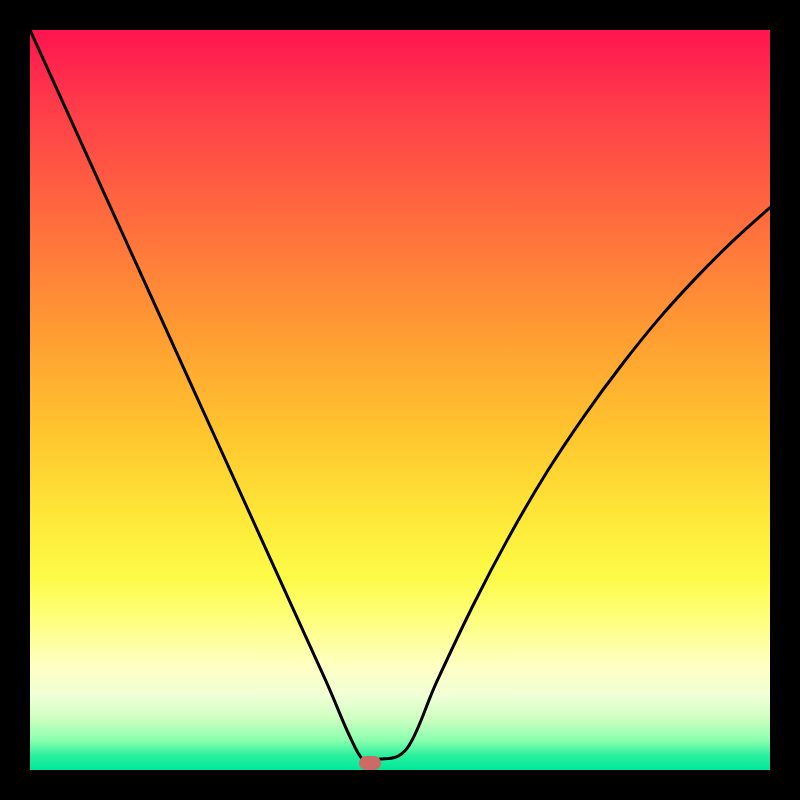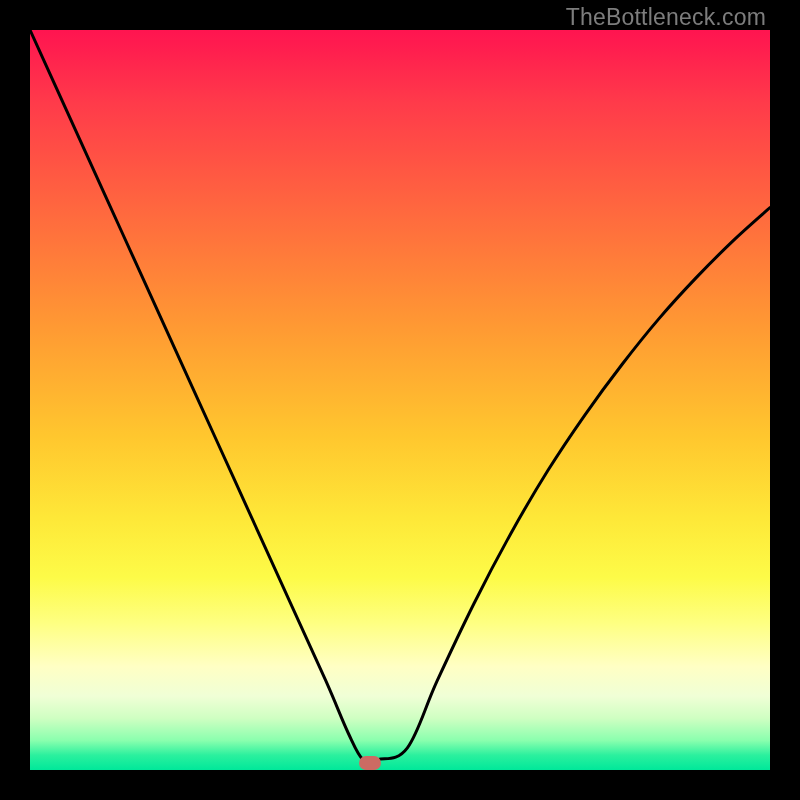--- a/index.html
+++ b/index.html
@@ -67,21 +67,20 @@
     height: 14px;
     border-radius: 999px;
     background: #cc6b63;
     transform: translate(-50%, -50%);
   }
 </style>
 </head>
 <body>
 
 <div class="frame">
-  <div class="watermark">TheBottleneck.com</div>
 
   <div class="plot">
     <div class="gradient"></div>
 
     <svg class="curve-svg" viewBox="0 0 740 740" preserveAspectRatio="none">
       <path id="curve-path" d="M 0 0 C 6.66 14.651999999999997, 23.68 52.096, 37 81.39999999999999 C 50.32 110.70399999999998, 60.68 133.49599999999998, 74 162.79999999999998 C 87.32 192.10399999999998, 97.68 214.89599999999996, 111 244.19999999999996 C 124.32 273.50399999999996, 134.68 296.29599999999994, 148 325.59999999999997 C 161.32 354.904, 171.68 377.6960000000001, 185 407.00000000000006 C 198.32 436.30400000000003, 208.68 459.0959999999999, 222 488.3999999999999 C 235.32 517.704, 245.68 540.4960000000001, 259 569.8000000000001 C 272.32 599.104, 285.344 627.224, 296 651.2 C 306.656 675.176, 311.53999999999996 688.8808, 318.2 703 C 324.86 717.1192, 327.672 724.8448, 333 729.64 C 338.328 734.4352, 339.80799999999994 731.7712, 347.79999999999995 729.64 C 355.792 727.5088, 366.744 731.9191999999999, 377.40000000000003 717.8 C 388.05600000000004 703.6808, 395.01200000000006 677.174, 407.00000000000006 651.2 C 418.98800000000006 625.2260000000001, 430.68 600.14, 444 573.5 C 457.32 546.86, 467.68 527.1759999999999, 481 503.19999999999993 C 494.32 479.22399999999993, 504.68 461.61199999999997, 518 440.29999999999995 C 531.32 418.98799999999994, 541.68 403.8476, 555 384.8 C 568.32 365.7524, 578.68 351.79599999999994, 592 334.47999999999996 C 605.32 317.164, 615.68 304.18440000000004, 629 288.6 C 642.32 273.0156, 652.68 261.88599999999997, 666 247.89999999999998 C 679.32 233.914, 689.68 223.55400000000003, 703 210.90000000000003 C 716.32 198.24600000000004, 733.34 183.594, 740 177.6" fill="none" stroke="#000000" stroke-width="3" stroke-linecap="round" stroke-linejoin="round"></path>
     </svg>
 
     <div class="marker" id="marker" style="left: 340.4px; top: 732.6px; background: rgb(204, 107, 99);"></div>
   </div>

